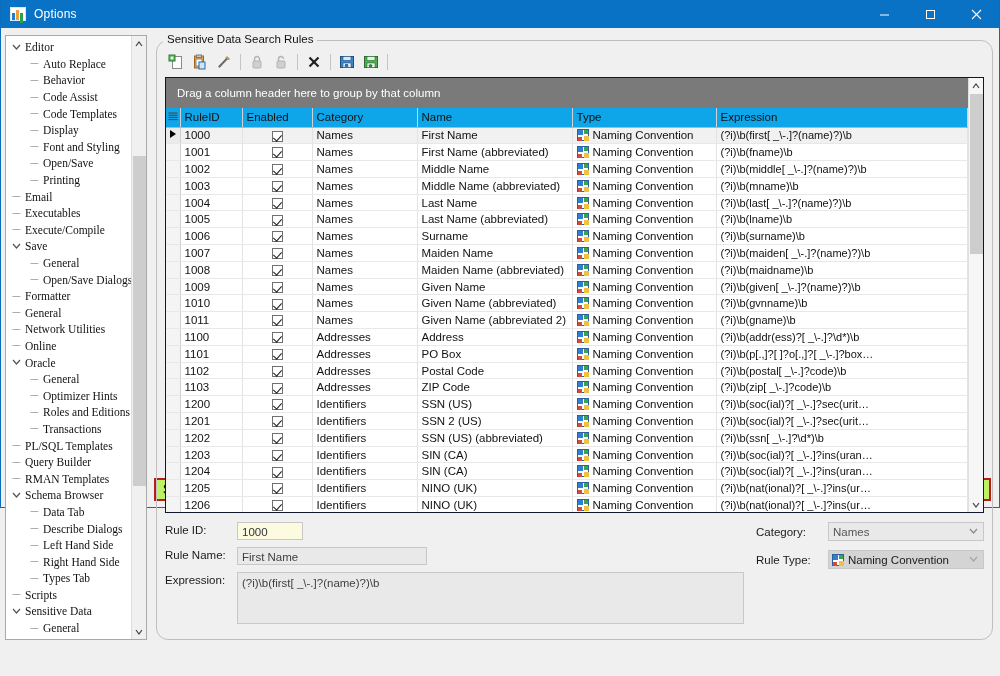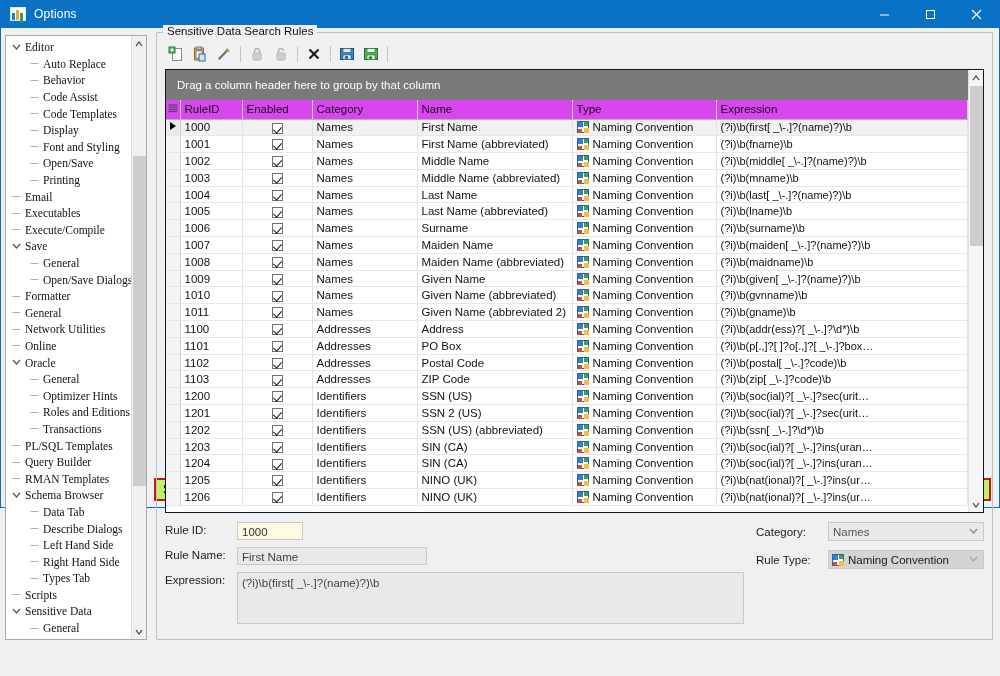--- a/index.html
+++ b/index.html
@@ -130,23 +130,24 @@
     flex: 1 1 auto;
     margin: 0 6px 0 6px;
     display: flex; flex-direction: column;
     min-width: 0;
     height: 608px;
   }
 
   .groupbox {
     flex: 1 1 auto;
     border: 1px solid #bfbfbf;
-    border-radius: 1px;
+    border-radius: 12px;
     position: relative;
     padding: 10px 8px 8px 8px;
+    margin-top: 8px;
     display: flex; flex-direction: column;
     min-height: 0;
     background: transparent;
   }
   .groupbox > .gb-title {
     position: absolute; top: -8px; left: 6px;
     background: #f0f0f0;
     padding: 0 4px;
     font-size: 11.5px;
     color: #111;
@@ -187,21 +188,21 @@
     padding-left: 11px;
     font-size: 11.5px;
   }
   table.grid {
     border-collapse: collapse;
     width: 100%;
     table-layout: fixed;
     font-size: 11.5px;
   }
   table.grid th {
-    background: #d946ef;
+    background: #0ea5e9;
     border-right: 1px solid #d2d2d2;
     border-bottom: 1px solid #b5b5b5;
     height: 19px;
     font-weight: normal;
     text-align: left;
     padding: 0 4px;
     color: #111;
     white-space: nowrap;
     overflow: hidden;
   }

